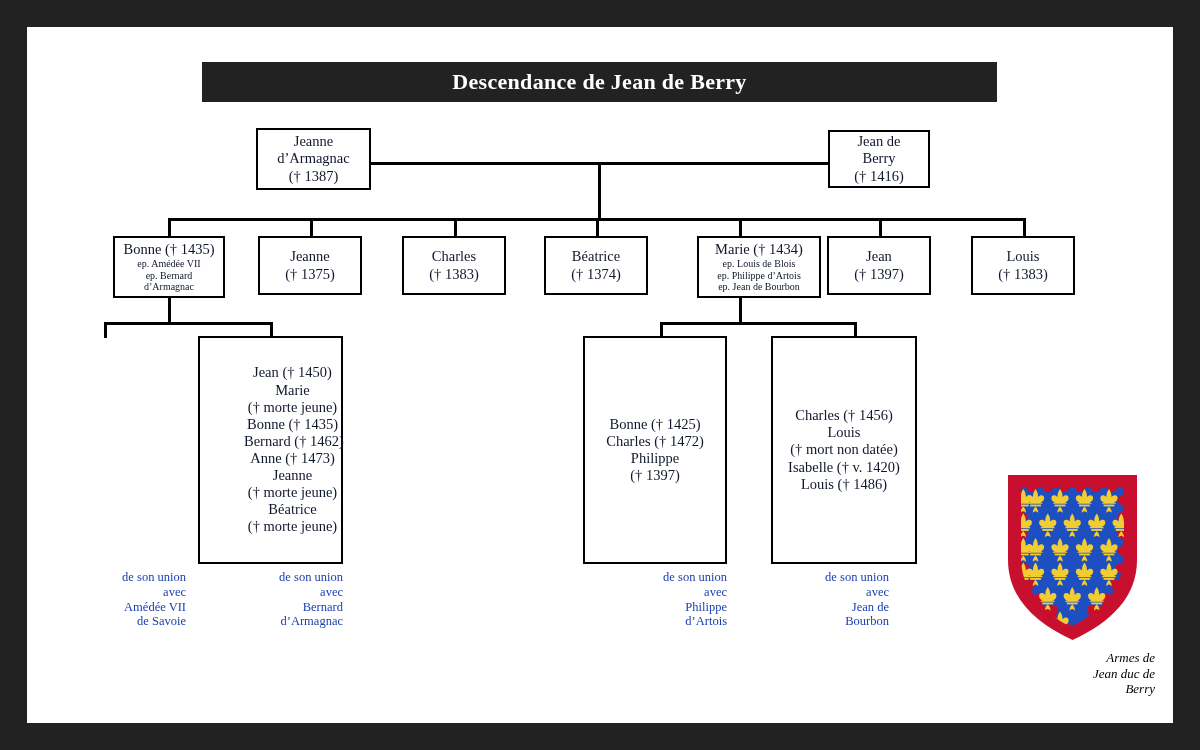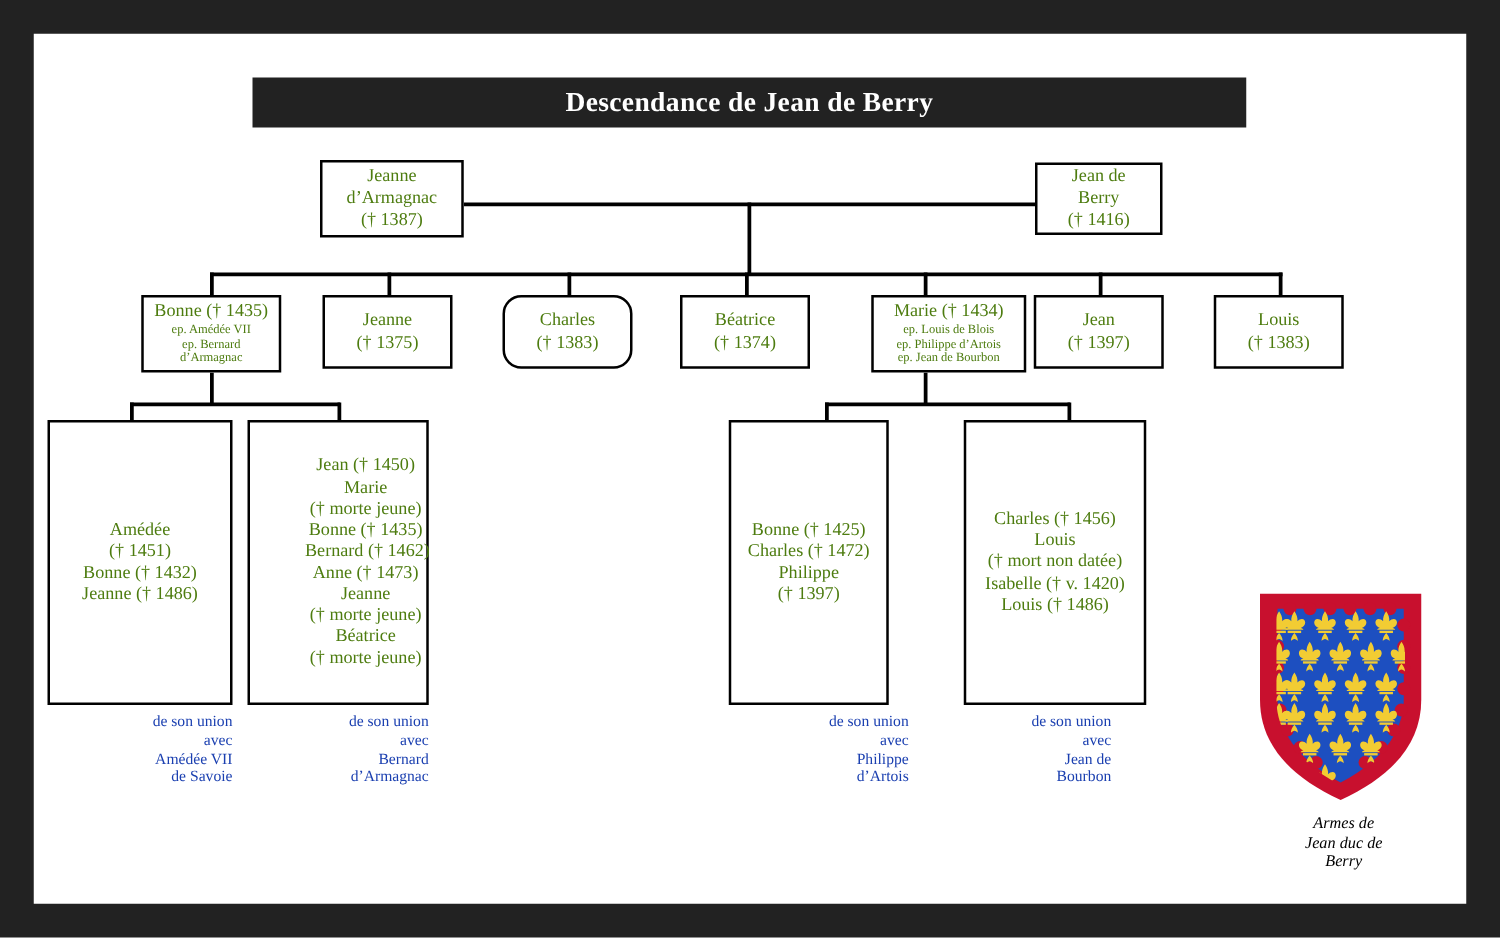--- a/index.html
+++ b/index.html
@@ -29,21 +29,21 @@
   
   .node{
     position:absolute;
     border:2.5px solid #000000;
     background:#ffffff;
     box-sizing:border-box;
     display:flex;
     align-items:center;
     justify-content:center;
     text-align:center;
-    color:#4d7c0f;
+    color:#0f172a;
     z-index:3;
   }
   .node .lines{line-height:1.18;padding:1px 3px;width:100%;}
   .nm{font-size:14.5px;white-space:nowrap;}
   .sm{font-size:10px;white-space:nowrap;}
   .big .nm{font-size:14.5px;}
   
   .ln{position:absolute;background:#000000;z-index:1;}
   .h{height:2.5px;}
   .v{width:2.5px;}
@@ -54,21 +54,21 @@
     font-size:12.5px;
     line-height:1.18;
     text-align:right;
     z-index:3;
   }
   
   #arms-wrap{position:absolute;left:968px;top:445px;width:160px;height:225px;}
   #shield{position:absolute;left:10px;top:0px;width:135px;height:170px;}
   #arms-caption{
     position:absolute;left:0;top:178px;width:160px;
-    text-align:center;font-style:italic;font-size:13px;line-height:1.2;color:#000;
+    text-align:right;font-style:italic;font-size:13px;line-height:1.2;color:#000;
   }
 </style>
 </head>
 <body>
 
 <div id="canvas">
 
   <div id="title-banner">Descendance de Jean de Berry</div>
 
   <div class="node" style="left:229px;top:101px;width:115px;height:62px;">
@@ -110,21 +110,21 @@
     </div>
   </div>
 
   <div class="node" style="left:231px;top:209px;width:104px;height:59px;">
     <div class="lines">
       <div class="nm">Jeanne</div>
       <div class="nm">(† 1375)</div>
     </div>
   </div>
 
-  <div class="node" style="left:375px;top:209px;width:104px;height:59px;border-radius:15px;">
+  <div class="node" style="left:375px;top:209px;width:104px;height:59px;">
     <div class="lines">
       <div class="nm">Charles</div>
       <div class="nm">(† 1383)</div>
     </div>
   </div>
 
   <div class="node" style="left:517px;top:209px;width:104px;height:59px;">
     <div class="lines">
       <div class="nm">Béatrice</div>
       <div class="nm">(† 1374)</div>
@@ -157,45 +157,37 @@
   <div class="ln v" style="left:141px;top:271px;height:26px;"></div>
   <div class="ln h" style="left:77px;top:295px;width:168px;"></div>
   <div class="ln v" style="left:77px;top:295px;height:16px;"></div>
   <div class="ln v" style="left:243px;top:295px;height:16px;"></div>
 
   <div class="ln v" style="left:712px;top:271px;height:26px;"></div>
   <div class="ln h" style="left:633px;top:295px;width:196px;"></div>
   <div class="ln v" style="left:633px;top:295px;height:16px;"></div>
   <div class="ln v" style="left:827px;top:295px;height:16px;"></div>
 
-  <div class="node big" style="left:11px;top:309px;width:148px;height:228px;">
-    <div class="lines">
-      <div class="nm">Amédée</div>
-      <div class="nm">(† 1451)</div>
-      <div class="nm">Bonne († 1432)</div>
-      <div class="nm">Jeanne (†  1486)</div>
-    </div>
-  </div>
 
   <div class="node big" style="left:171px;top:309px;width:145px;height:228px;padding-left:44px;">
     <div class="lines">
       <div class="nm">Jean († 1450)</div>
       <div class="nm">Marie</div>
       <div class="nm">(† morte jeune)</div>
       <div class="nm">Bonne († 1435)</div>
       <div class="nm">Bernard († 1462)</div>
       <div class="nm">Anne († 1473)</div>
       <div class="nm">Jeanne</div>
       <div class="nm">(† morte jeune)</div>
       <div class="nm">Béatrice</div>
       <div class="nm">(† morte jeune)</div>
     </div>
   </div>
 
-  <div class="node big" style="left:556px;top:309px;width:128px;height:228px;">
+  <div class="node big" style="left:556px;top:309px;width:144px;height:228px;">
     <div class="lines">
       <div class="nm">Bonne († 1425)</div>
       <div class="nm">Charles († 1472)</div>
       <div class="nm">Philippe</div>
       <div class="nm">(†  1397)</div>
     </div>
   </div>
 
   <div class="node big" style="left:744px;top:309px;width:146px;height:228px;">
     <div class="lines">

